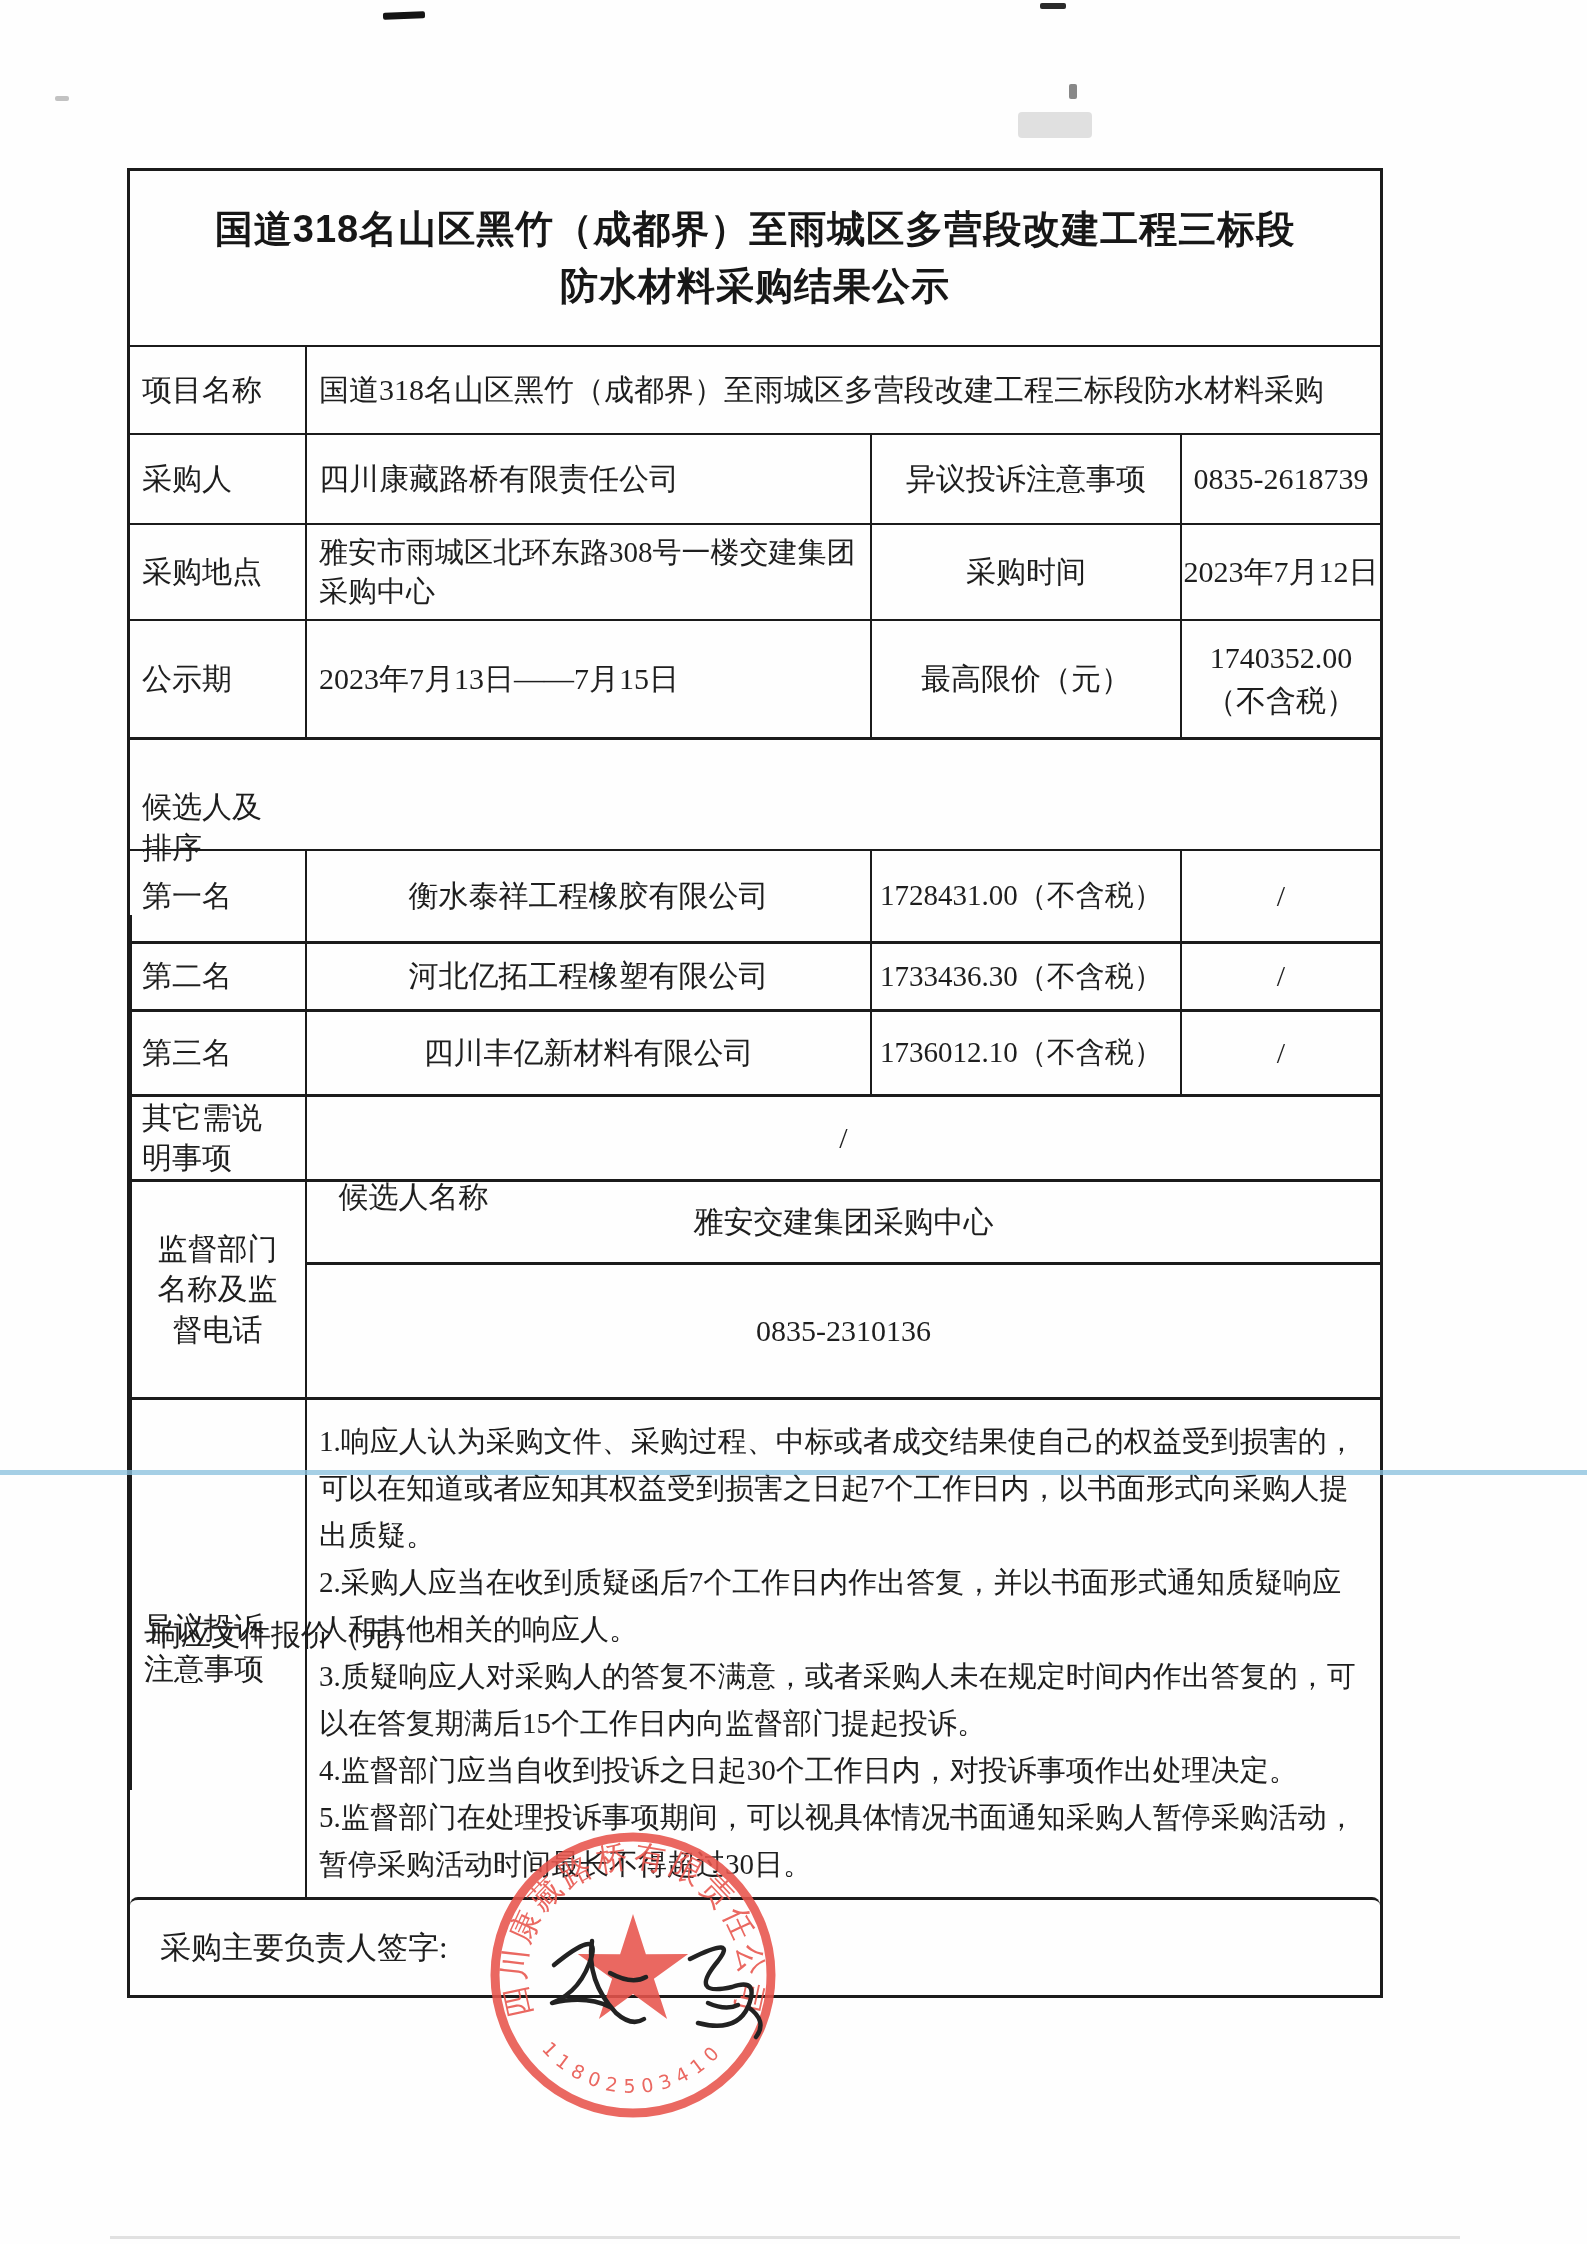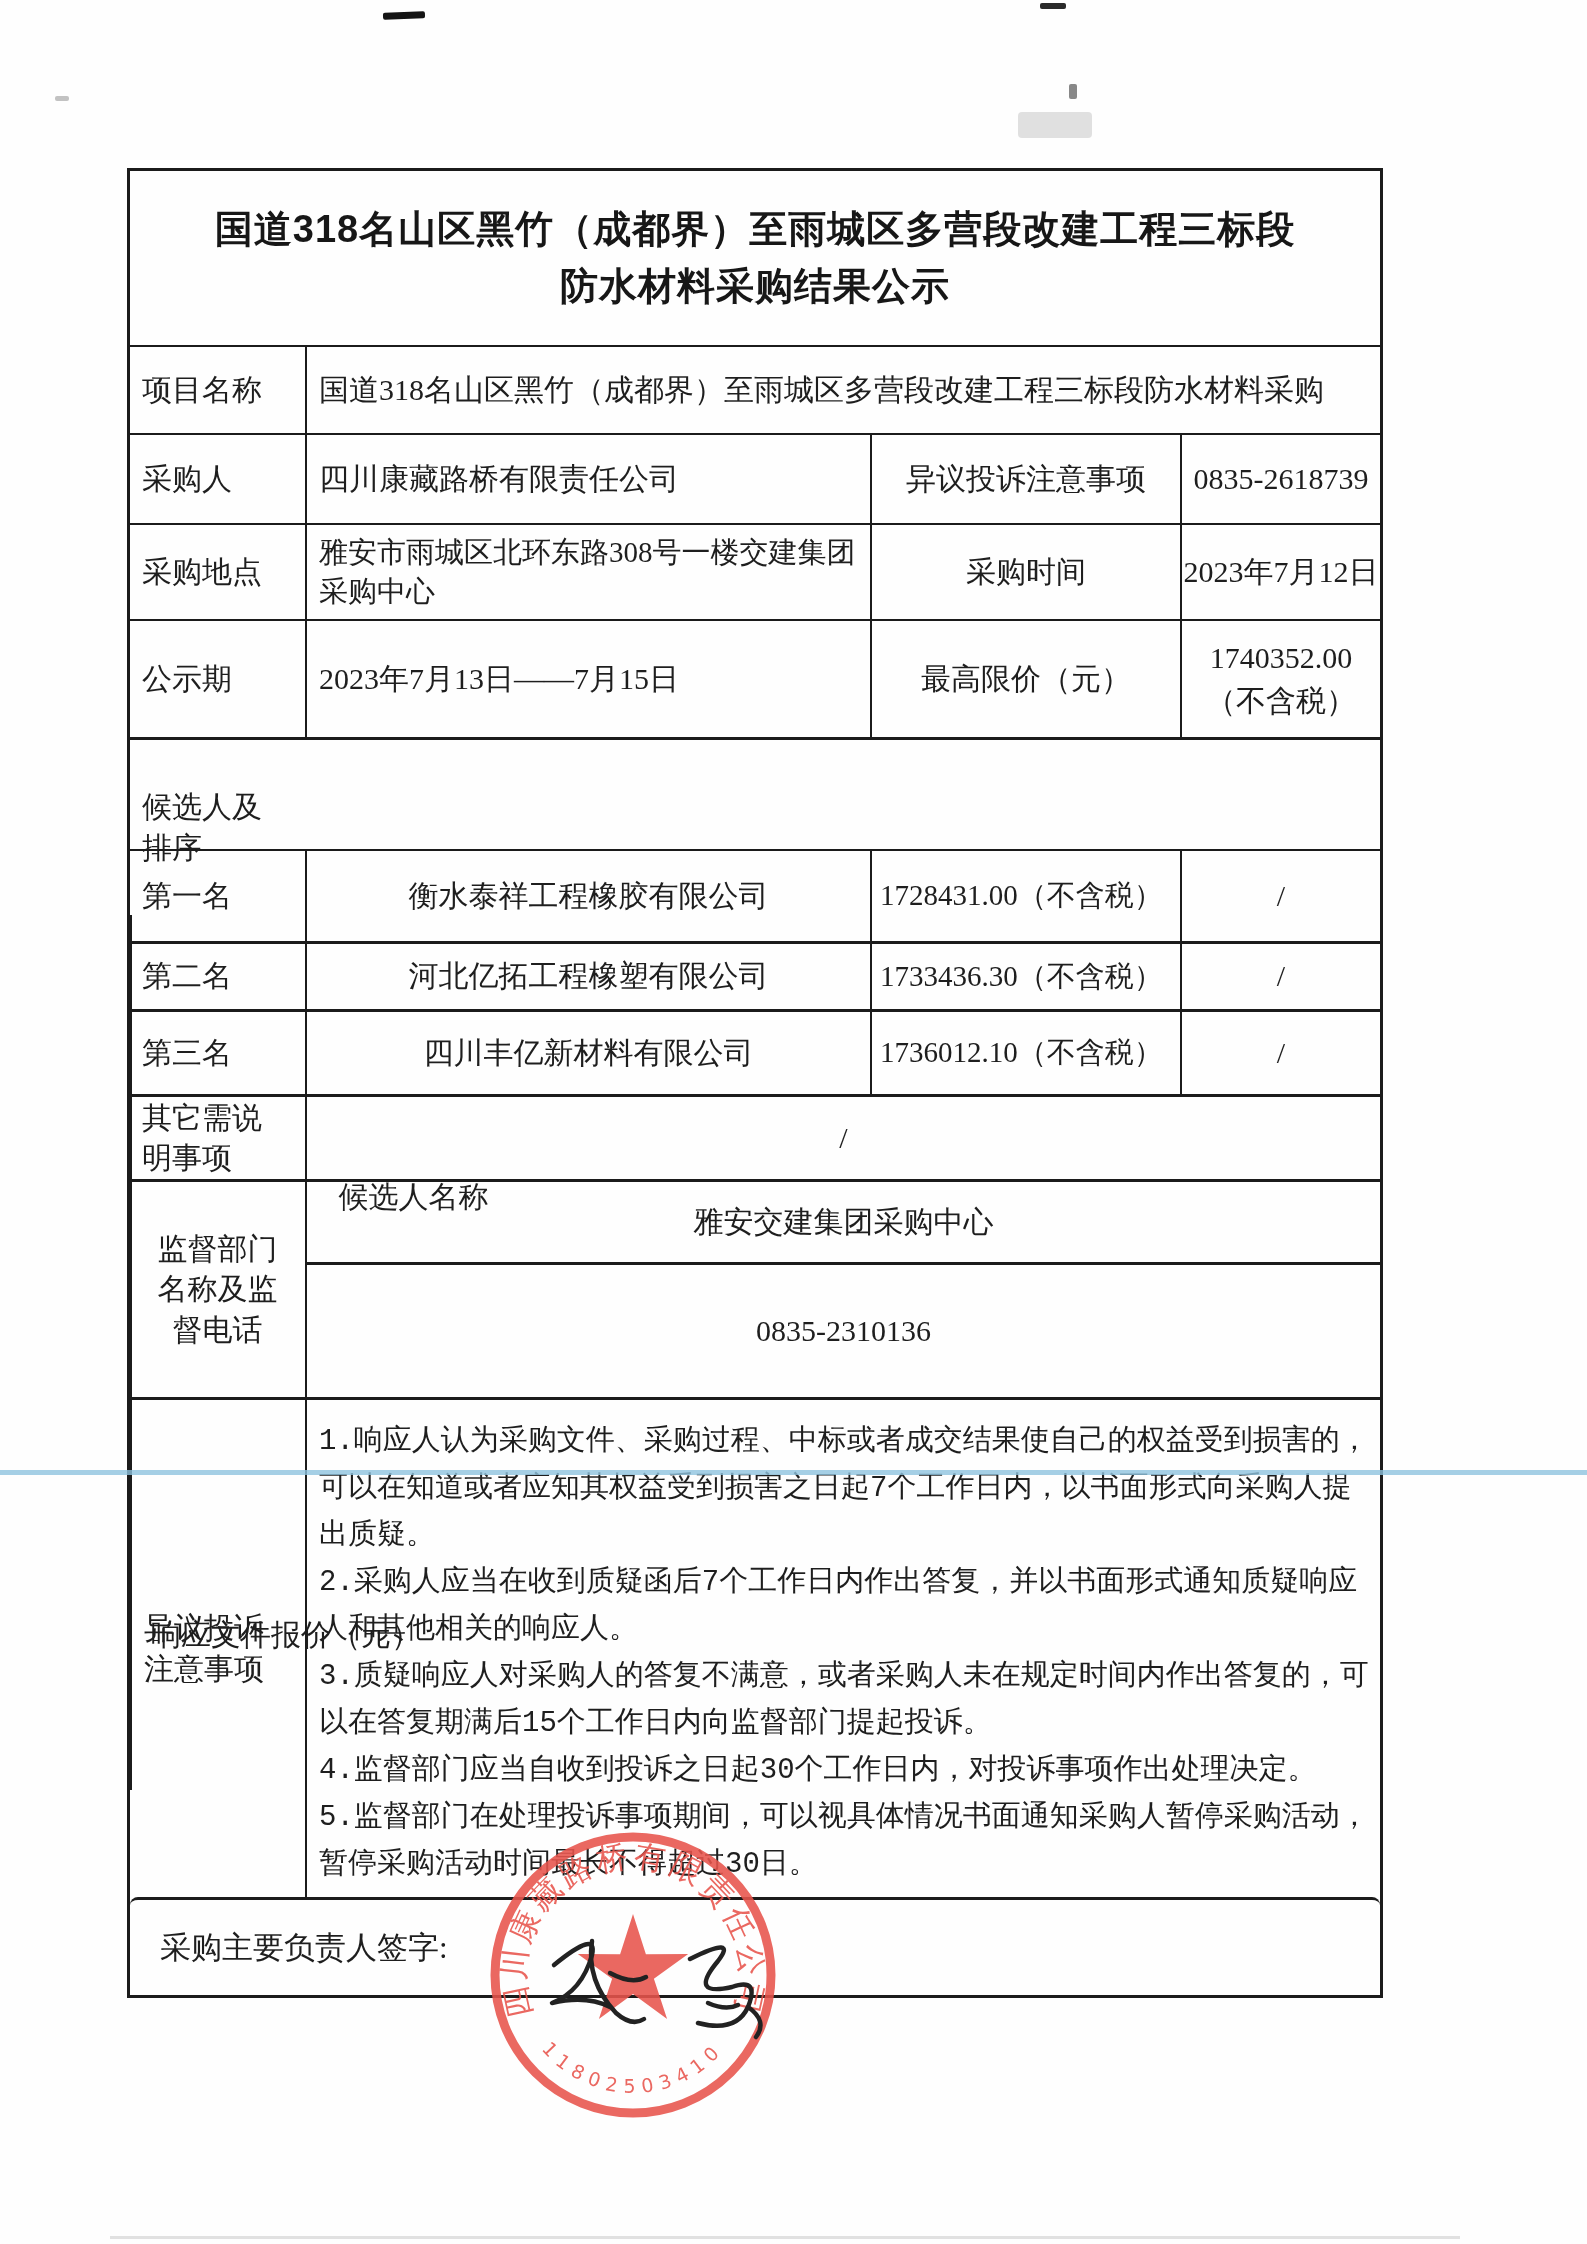--- a/index.html
+++ b/index.html
@@ -59,21 +59,21 @@
   .sup-phone{flex:1;display:flex;align-items:center;justify-content:center;font-size:30px;border-top:3px solid #1b1b1b;box-sizing:border-box;}
   .sup-label{justify-content:center;text-align:center;padding:0 18px;}
   .price-cell{flex-direction:column;line-height:1.45;}
   .objection-label{justify-content:flex-start;align-items:center;padding:0 18px 0 14px;}
   .objection-body{
     flex:1;border-left:2px solid #1b1b1b;box-sizing:border-box;
     padding:18px 10px 10px 12px;
     font-size:29px;line-height:47px;
     display:block;
   }
-  .objection-body p{margin:0;font-family:Liberation Mono, monospace;}
+  .objection-body p{margin:0;}
   .sig-row{padding-left:30px;font-size:31px;}
   .blue-line{
     position:absolute;left:0;top:1470px;width:1587px;height:5px;
     background:#8fc3de;opacity:.8;z-index:6;
   }
   .artifact{position:absolute;z-index:2;}
   .stamp-svg{position:absolute;left:468px;top:1810px;z-index:7;opacity:.88;}
   .sig-svg{position:absolute;left:540px;top:1915px;z-index:8;}
   .bottom-line{position:absolute;left:110px;top:2236px;width:1350px;height:3px;background:#c9c9c9;opacity:.55;z-index:2;}
 </style>

